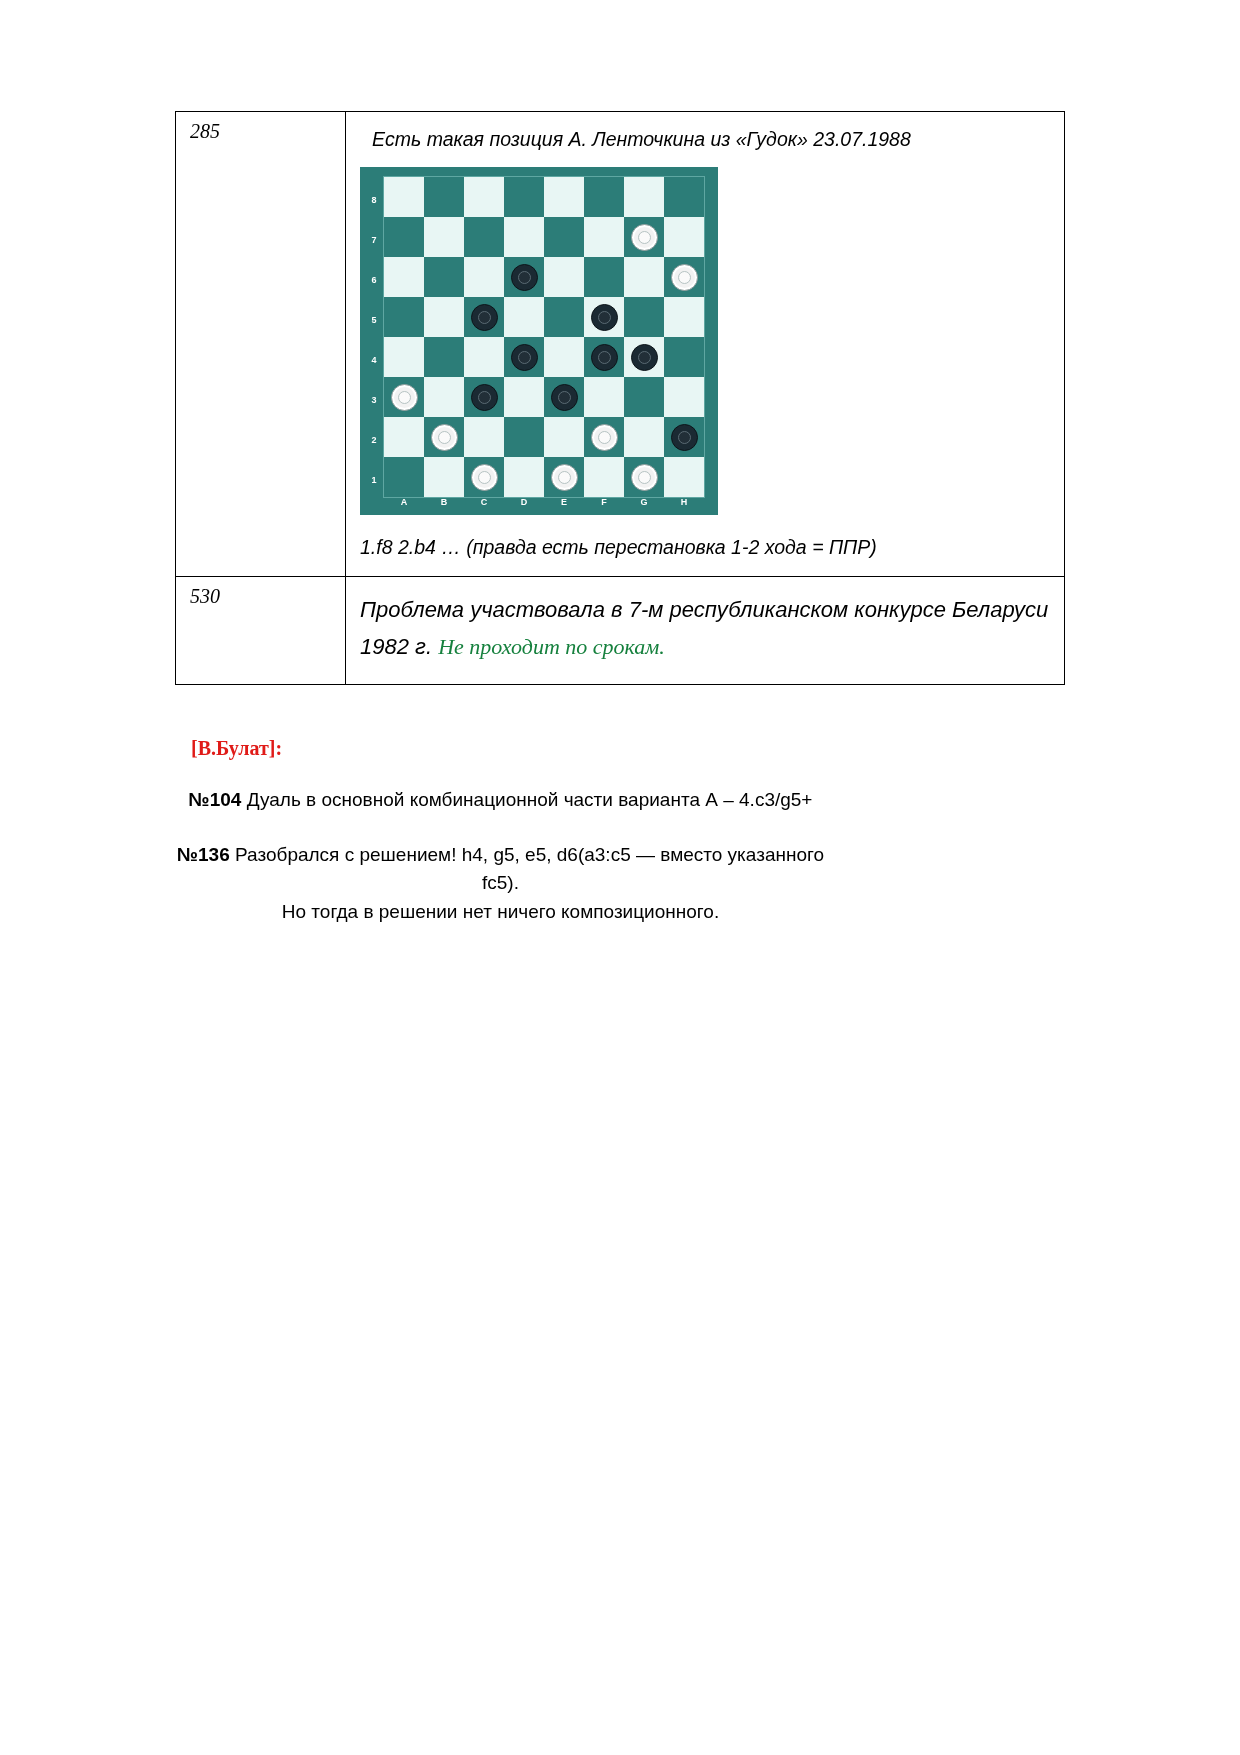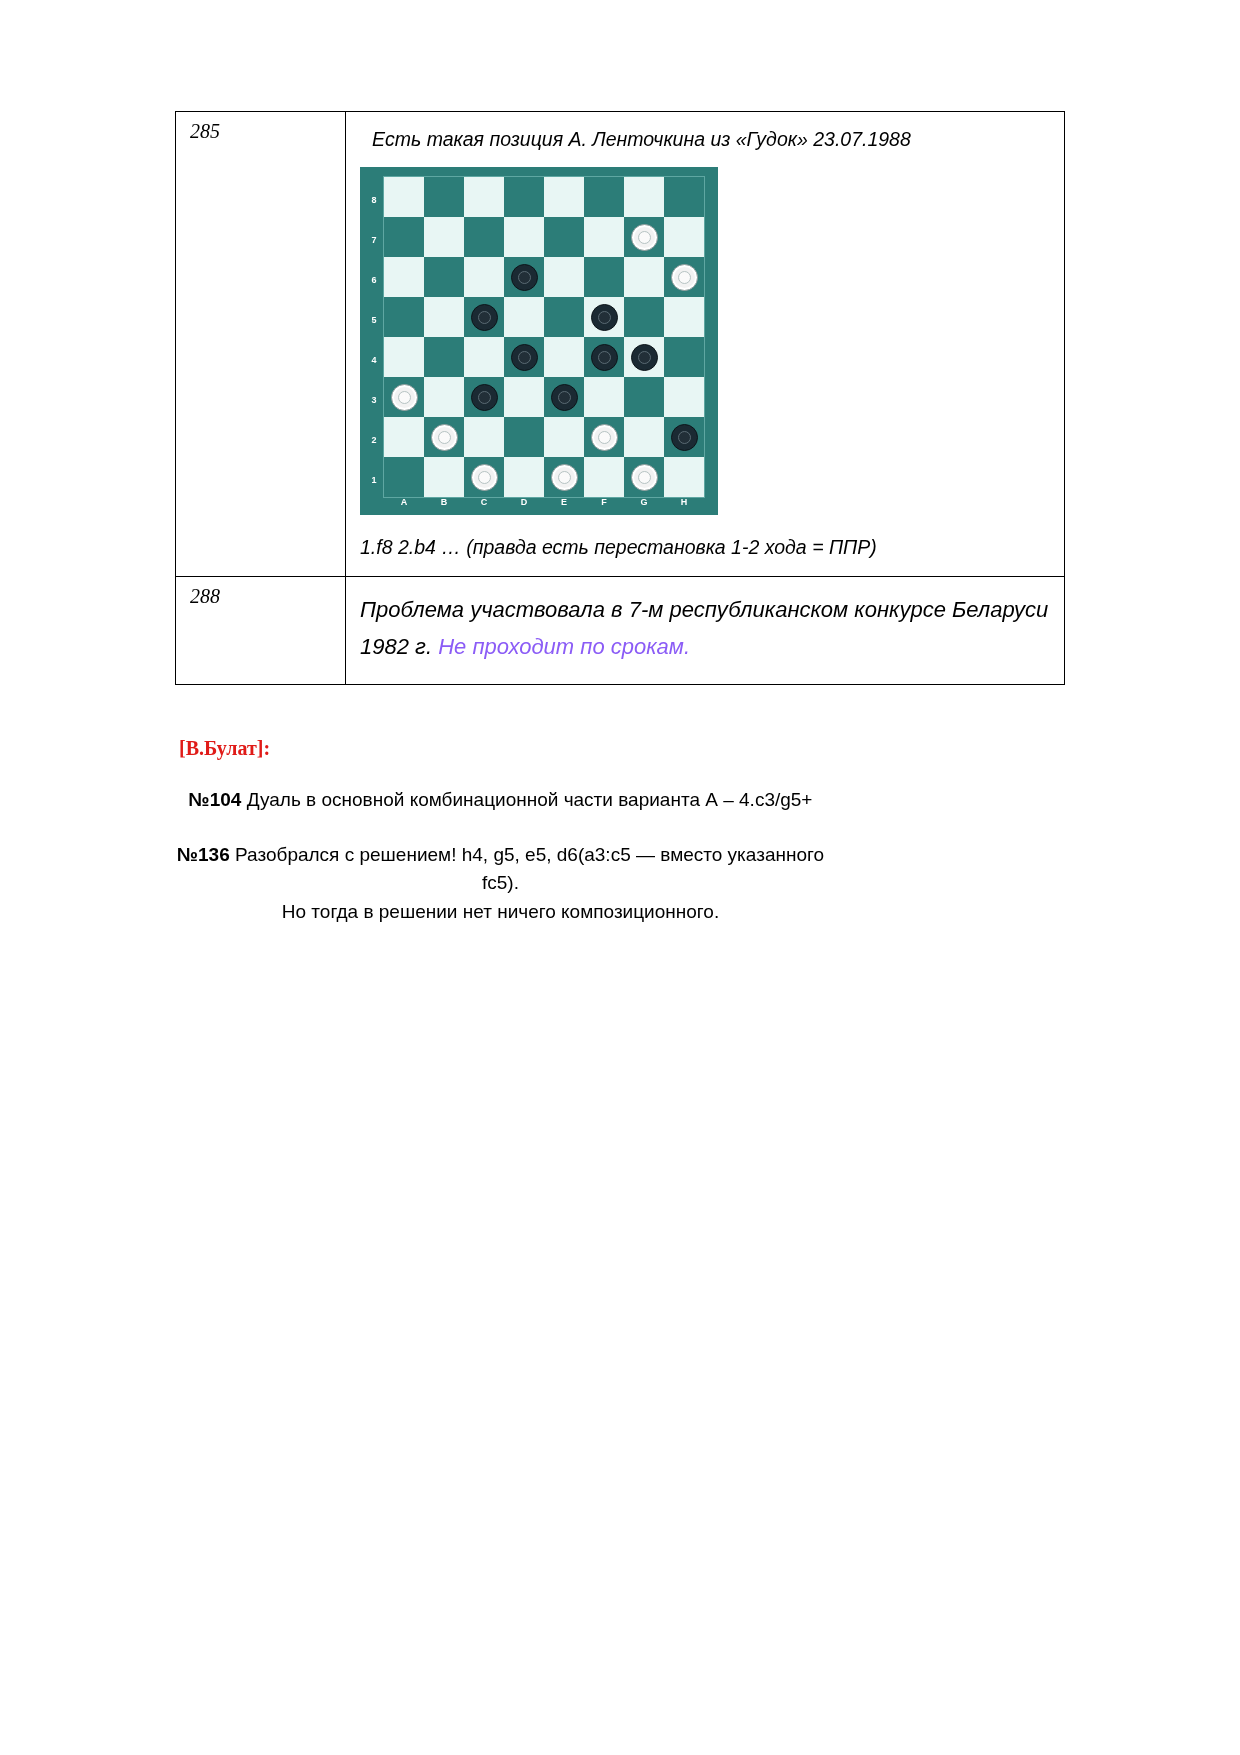--- a/index.html
+++ b/index.html
@@ -61,21 +61,22 @@
     margin: 18px 0 4px 0;
   }
   .row288 .big-text {
     font-family: "Liberation Sans", sans-serif;
     font-style: italic;
     font-size: 22px;
     line-height: 1.72;
     margin: 6px 0 8px 0;
   }
   .red {
-    color: #8b5cf6;
+    color: #15803d;
+    font-family: Liberation Serif, serif;
   }
 
   
   .board-wrap {
     margin: 14px 0 0 0;
     width: 358px;
   }
   .board {
     position: relative;
     width: 358px;
@@ -167,21 +168,21 @@
 
   
   .notes {
     margin-top: 52px;
   }
   .notes-title {
     font-family: "Liberation Serif", serif;
     font-weight: bold;
     font-size: 20px;
     color: #e01b18;
-    margin: 0 0 26px 4px;
+    margin: 0 0 26px 16px;
   }
   .note-p {
     font-size: 19px;
     line-height: 1.5;
     margin: 0 0 26px 0;
     text-align: center;
   }
   .note-p b { font-weight: bold; }
   .note-p .cont { display: block; }
 </style>
@@ -302,21 +303,21 @@
                 <span>G</span>
                 <span>H</span>
               </div>
             </div>
           </div>
 
           <p class="cell-foot">1.f8 2.b4 … (правда есть перестановка 1-2 хода = ППР)</p>
         </td>
       </tr>
       <tr class="row288">
-        <td class="num-cell">288</td>
+        <td class="num-cell">530</td>
         <td class="body-cell">
           <p class="big-text"><span>Проблема участвовала в 7-м республиканском конкурсе Беларуси 1982 г. </span><span class="red">Не проходит по срокам.</span></p>
         </td>
       </tr>
     </tbody>
   </table>
 
   <div class="notes">
     <p class="notes-title">[В.Булат]:</p>
 

